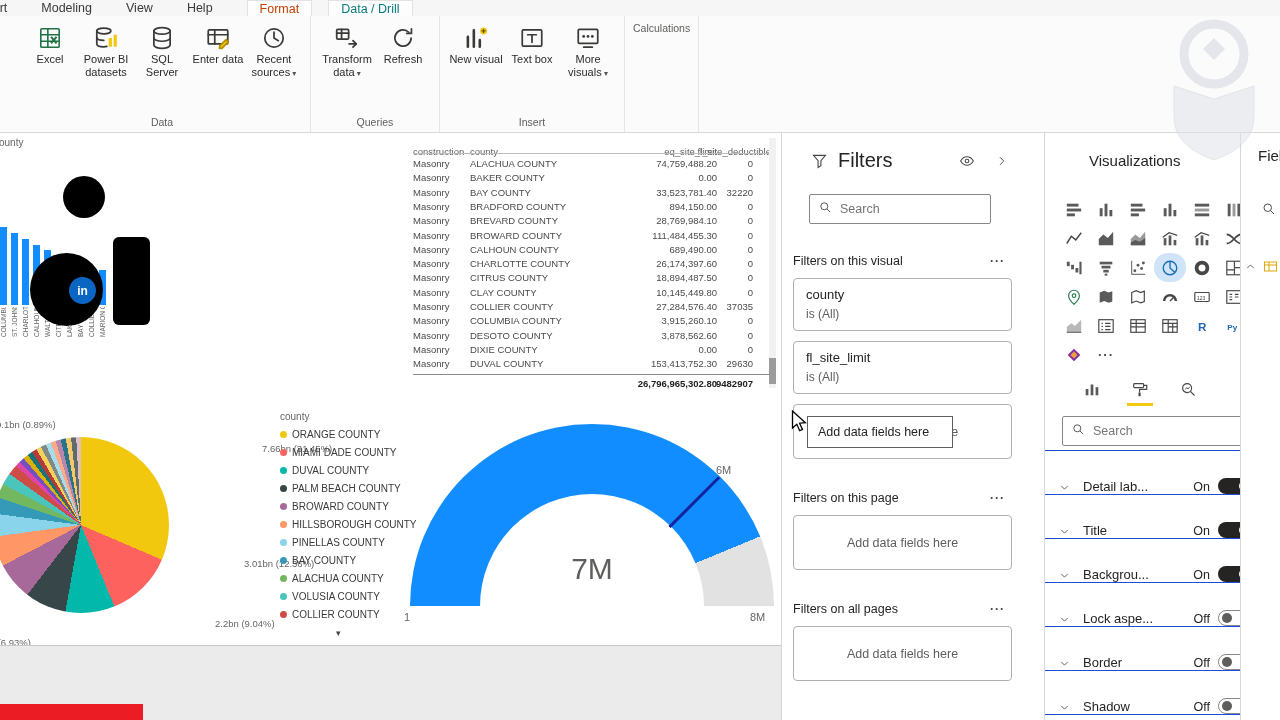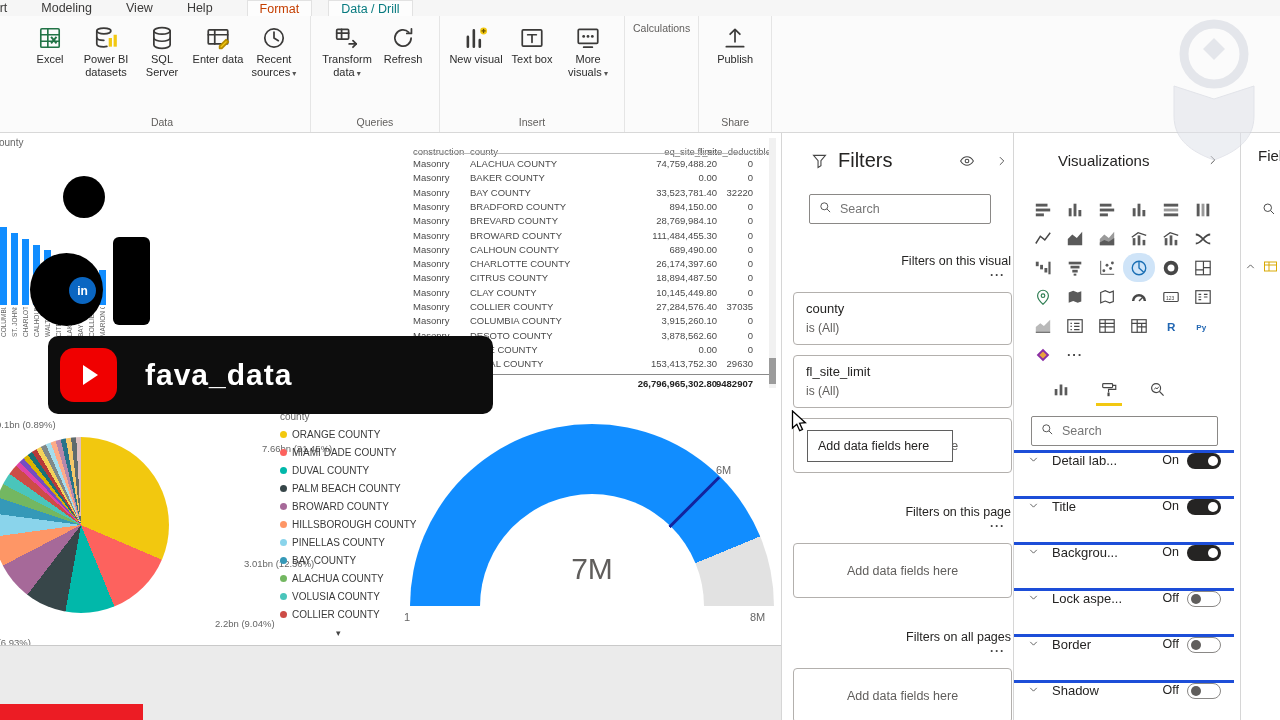--- a/index.html
+++ b/index.html
@@ -66,43 +66,43 @@
   
   #filters-pane{position:absolute;left:781px;top:133px;width:238px;height:587px;background:#fff;border-left:1px solid #d6d6d6;box-sizing:border-box;overflow:hidden;}
   .fp-head{display:flex;align-items:center;margin:16px 10px 0 19px;gap:10px;}
   .fp-title{font-size:20px;color:#252423;flex:0 0 auto;}
   .fp-spacer{flex:1;}
   .fp-hicon{display:flex;align-items:center;margin-left:10px;}
   .fp-search{margin:22px 12px 0 27px;width:182px;height:30px;border:1px solid #8a8886;border-radius:2px;display:flex;align-items:center;padding:0 8px;gap:6px;box-sizing:border-box;background:#fff;}
   .fp-search input{border:none;outline:none;font-size:12.5px;width:100%;color:#252423;font-family:"Liberation Sans",sans-serif;}
   .fp-sec{margin:32px 8px 0 11px;}
   .fp-sec.first{margin-top:30px;}
-  .fp-sec-head{display:flex;align-items:flex-end;font-size:12.5px;color:#252423;flex-direction:column;}
+  .fp-sec-head{display:flex;align-items:flex-start;font-size:12.5px;color:#252423;}
   .fp-more{margin-left:auto;margin-right:6px;color:#444;letter-spacing:1px;font-weight:bold;font-size:12px;}
   .fp-card{margin-top:10px;border:1px solid #b3b0ad;border-radius:4px;background:#fff;position:relative;box-sizing:border-box;width:219px;}
   .fp-card.fval{padding:8px 12px;height:53px;}
   .fname{font-size:13px;color:#252423;}
   .fcond{font-size:12px;color:#605e5c;margin-top:5px;}
   .fp-drop{height:53px;display:flex;align-items:center;justify-content:center;color:#605e5c;font-size:12.5px;}
   .fp-overlay{position:absolute;left:13px;top:11px;width:146px;box-sizing:border-box;border:1px solid #5f5f5f;background:#fff;padding:8px 10px;font-size:12.5px;color:#252423;white-space:nowrap;overflow:hidden;}
   
-  #viz-pane{position:absolute;left:1013px;top:133px;width:221px;height:587px;background:#fff;border-left:1px solid #d6d6d6;box-sizing:border-box;overflow:hidden;}
+  #viz-pane{position:absolute;left:1044px;top:133px;width:221px;height:587px;background:#fff;border-left:1px solid #d6d6d6;box-sizing:border-box;overflow:hidden;}
   .vz-title{position:absolute;left:44px;top:19px;font-size:15px;color:#252423;}
   .vz-chev{position:absolute;left:192px;top:20px;}
   #vz-grid{position:absolute;left:13px;top:62px;width:200px;display:flex;flex-wrap:wrap;}
   .vz-cell{width:32px;height:29px;display:flex;align-items:center;justify-content:center;}
   .vz-cell.sel{background:#cfe4f8;border-radius:14px;}
   .vz-ellipsis{font-size:13px;font-weight:bold;color:#444;letter-spacing:1px;}
   #vz-tabs{position:absolute;left:30px;top:243px;display:flex;gap:14px;}
   .vz-tab{width:34px;height:26px;display:flex;align-items:center;justify-content:center;position:relative;}
   .vz-tab.active:after{content:"";position:absolute;left:4px;right:4px;bottom:-4px;height:3px;background:#f2c811;}
   #vz-search{position:absolute;left:17px;top:283px;width:187px;height:30px;border:1px solid #8a8886;border-radius:2px;display:flex;align-items:center;padding:0 8px;gap:6px;box-sizing:border-box;}
   #vz-search input{border:none;outline:none;font-size:12.5px;width:100%;color:#252423;font-family:"Liberation Sans",sans-serif;}
   #vz-format{position:absolute;left:0;top:317px;width:221px;}
-  .vf-row{height:43px;display:flex;align-items:flex-start;border-top:3px solid #1d4ed8;}
+  .vf-row{height:43px;display:flex;align-items:flex-end;border-top:1px solid #1d4ed8;}
   .vf-chev{margin-left:13px;display:flex;}
   .vf-label{margin-left:12px;flex:1;font-size:13px;color:#252423;white-space:nowrap;overflow:hidden;}
   .vf-state{width:26px;text-align:right;margin-right:8px;font-size:12.5px;color:#252423;}
   .tgl{width:34px;height:16px;border-radius:9px;position:relative;margin-right:14px;flex:0 0 auto;}
   .tgl.on{background:#252423;}
   .tgl.on i{position:absolute;right:3px;top:3px;width:10px;height:10px;border-radius:50%;background:#fff;}
   .tgl.off{background:#fff;border:1px solid #8a8886;box-sizing:border-box;}
   .tgl.off i{position:absolute;left:3px;top:2px;width:10px;height:10px;border-radius:50%;background:#605e5c;}
   
   #fields-pane{position:absolute;left:1240px;top:133px;width:40px;height:587px;background:#fff;border-left:1px solid #d6d6d6;box-sizing:border-box;}
@@ -248,35 +248,20 @@
               </svg>
             </div>
             <div class="rlabel">More visuals<span class="caret"> ▾</span></div>
           </div>
         </div>
         <div class="rgl">Insert</div>
       </div>
       <div class="rgroup">
         <div class="rgl">Calculations</div>
       </div>
-      <div class="rgroup">
-        <div class="rbtns">
-          <div class="rbtn">
-            <div class="ricon">
-              <svg width="26" height="26" viewBox="0 0 24 24" fill="none" stroke="#3b3a39" stroke-width="1.6" stroke-linecap="round" stroke-linejoin="round">
-                <path d="M12 15.5V4.5"></path>
-                <path d="M7.5 8.5L12 4l4.5 4.5"></path>
-                <path d="M4 20h16"></path>
-              </svg>
-            </div>
-            <div class="rlabel">Publish</div>
-          </div>
-        </div>
-        <div class="rgl">Share</div>
-      </div>
     </div>
 
   <div id="canvas">
     <span id="corner-county">county</span>
     <div id="barchart">
         <div class="bar" style="height: 78px; background: rgb(17, 141, 255);"></div>
         <div class="bar" style="height: 72px; background: rgb(17, 141, 255);"></div>
         <div class="bar" style="height: 66px; background: rgb(17, 141, 255);"></div>
         <div class="bar" style="height: 60px; background: rgb(17, 141, 255);"></div>
         <div class="bar" style="height: 55px; background: rgb(17, 141, 255);"></div>
@@ -872,25 +857,18 @@
 
   <svg id="wm" width="132" height="158" viewBox="0 0 132 158">
     <circle cx="66" cy="52" r="30" fill="none" stroke="#d2d5de" stroke-width="9"></circle>
     <path d="M66 36l11 11-11 11-11-11z" fill="#d2d5de"></path>
     <path d="M26 84l40 13 40-13v30c0 24-18 36-40 44-22-8-40-20-40-44z" fill="#e0e2ea" stroke="#cdd0da"></path>
   </svg>
   <div id="dot-overlay"></div>
   <div id="logo-circle"></div>
   <div id="logo-bar"></div>
   <div id="logo-in">in</div>
-  <div id="banner">
-    <svg width="57" height="54" viewBox="0 0 57 54">
-      <rect width="57" height="54" rx="14" fill="#f00000"></rect>
-      <path d="M23 17l15 10-15 10z" fill="#fff"></path>
-    </svg>
-    <span id="banner-text">fava_data</span>
-  </div>
   <div id="redbar"></div>
   <svg id="cursor" width="20" height="24" viewBox="0 0 20 24">
     <path d="M1.5 1l0 17 4.3-3.7 2.9 6.4 2.8-1.2-2.9-6.3 5.8-.5z" fill="#fff" stroke="#000" stroke-width="1.3"></path>
   </svg>
 
 </div>
 
 </body></html>

